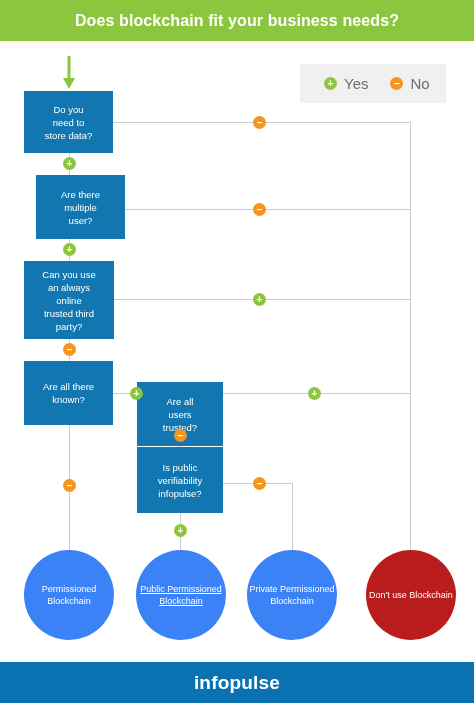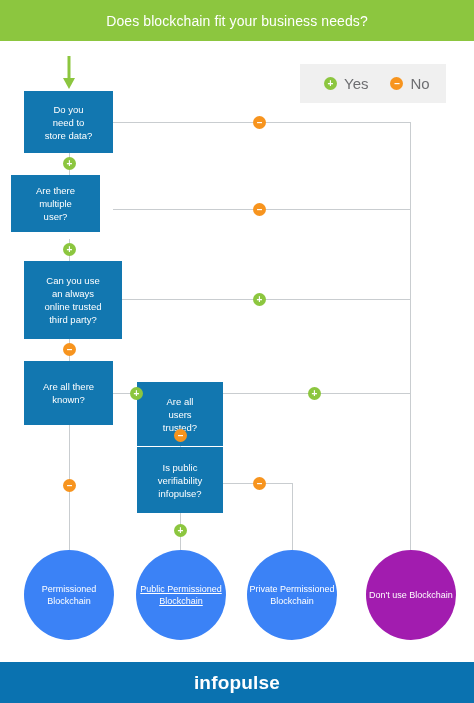--- a/index.html
+++ b/index.html
@@ -27,22 +27,22 @@
     left: 0; top: 0;
     width: 474px;
     height: 41px;
     background: #8cc63f;
     display: flex;
     align-items: center;
     justify-content: center;
   }
   .header-title {
     color: #ffffff;
-    font-size: 14px;
-    font-weight: normal;
+    font-size: 16px;
+    font-weight: bold;
     letter-spacing: 0.1px;
   }
 
   
   .footer {
     position: absolute;
     left: 0; top: 662px;
     width: 474px;
     height: 41px;
     background: #0a72b0;
@@ -114,21 +114,21 @@
     background: #3b82f6;
     color: #ffffff;
     display: flex;
     align-items: center;
     justify-content: center;
     text-align: center;
     font-size: 9px;
     line-height: 12px;
     box-sizing: border-box;
   }
-  .terminal.t4 { background: #a21caf; text-align: center; }
+  .terminal.t4 { background: #b91c1c; text-align: center; }
 
   
   .line {
     position: absolute;
     background: #c9cdd0;
   }
   .line.h { height: 1px; }
   .line.v { width: 1px; }
 
   
@@ -202,25 +202,25 @@
   <div class="line h" style="left:113px; top:209px; width:298px;"></div>
 
   <div class="line h" style="left:113px; top:299px; width:298px;"></div>
 
   <div class="line h" style="left:223px; top:393px; width:188px;"></div>
 
   <div class="node" style="left:24px; top:91px; width:89px; height:62px;">
     <span>Do you need to store data?</span>
   </div>
 
-  <div class="node" style="left:11px; top:175px; width:89px; height:57px;">
+  <div class="node" style="left:36px; top:175px; width:89px; height:64px;">
     <span>Are there multiple user?</span>
   </div>
 
-  <div class="node" style="left:24px; top:261px; width:98px; height:78px;">
+  <div class="node" style="left:24px; top:261px; width:90px; height:78px;">
     <span>Can you use an always online trusted third party?</span>
   </div>
 
   <div class="node" style="left:24px; top:361px; width:89px; height:64px;">
     <span>Are all there known?</span>
   </div>
 
   <div class="node" style="left:137px; top:382px; width:86px; height:64px;">
     <span>Are all users trusted?</span>
   </div>

